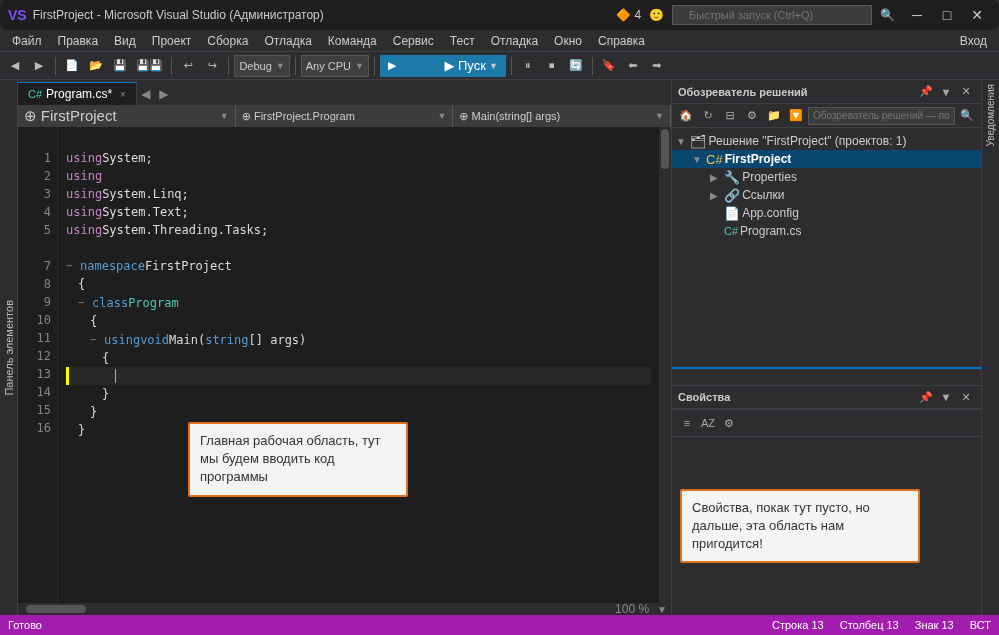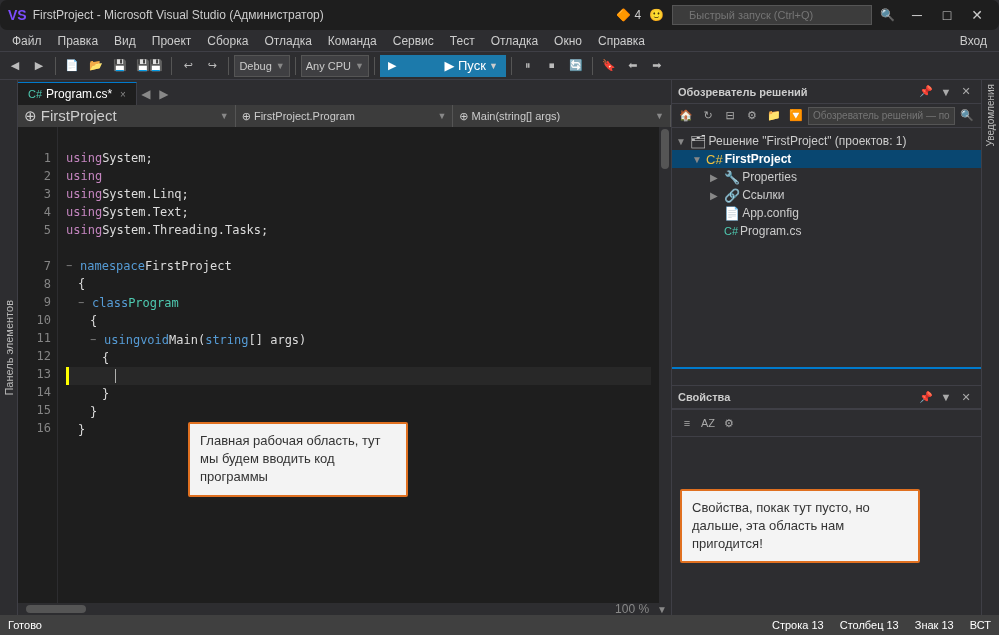--- a/index.html
+++ b/index.html
@@ -92,21 +92,21 @@
     
     .properties-panel { height: 230px; display: flex; flex-direction: column; }
     .props-toolbar { height: 28px; background: #2d2d30; display: flex; align-items: center; padding: 0 6px; gap: 3px; border-bottom: 1px solid #3f3f46; border-top: 1px solid #3f3f46; }
     .props-content { flex: 1; background: #2d2d30; padding: 8px; position: relative; display: flex; align-items: center; justify-content: flex-start; }
 
     
     .right-label { width: 18px; background: #2d2d30; display: flex; flex-direction: column; align-items: center; border-left: 1px solid #3f3f46; }
     .right-label-text { writing-mode: vertical-rl; font-size: 10px; color: #aaa; padding: 4px 0; cursor: pointer; }
 
     
-    .status-bar { height: 20px; background: #404040; display: flex; align-items: center; padding: 0 8px; font-size: 11px; color: white; }
+    .status-bar { height: 20px; background: #a21caf; display: flex; align-items: center; padding: 0 8px; font-size: 11px; color: white; }
     .status-right { margin-left: auto; display: flex; gap: 16px; }
 
     
     .cursor-line { display: inline-block; width: 1px; height: 14px; background: #aeafad; animation: blink 1s step-end infinite; vertical-align: text-bottom; margin-left: 1px; }
     @keyframes blink { 50% { opacity: 0; } }
 
     
     .yellow-indicator { position: absolute; left: 0; width: 3px; height: 18px; background: #ffff00; }
 
     

